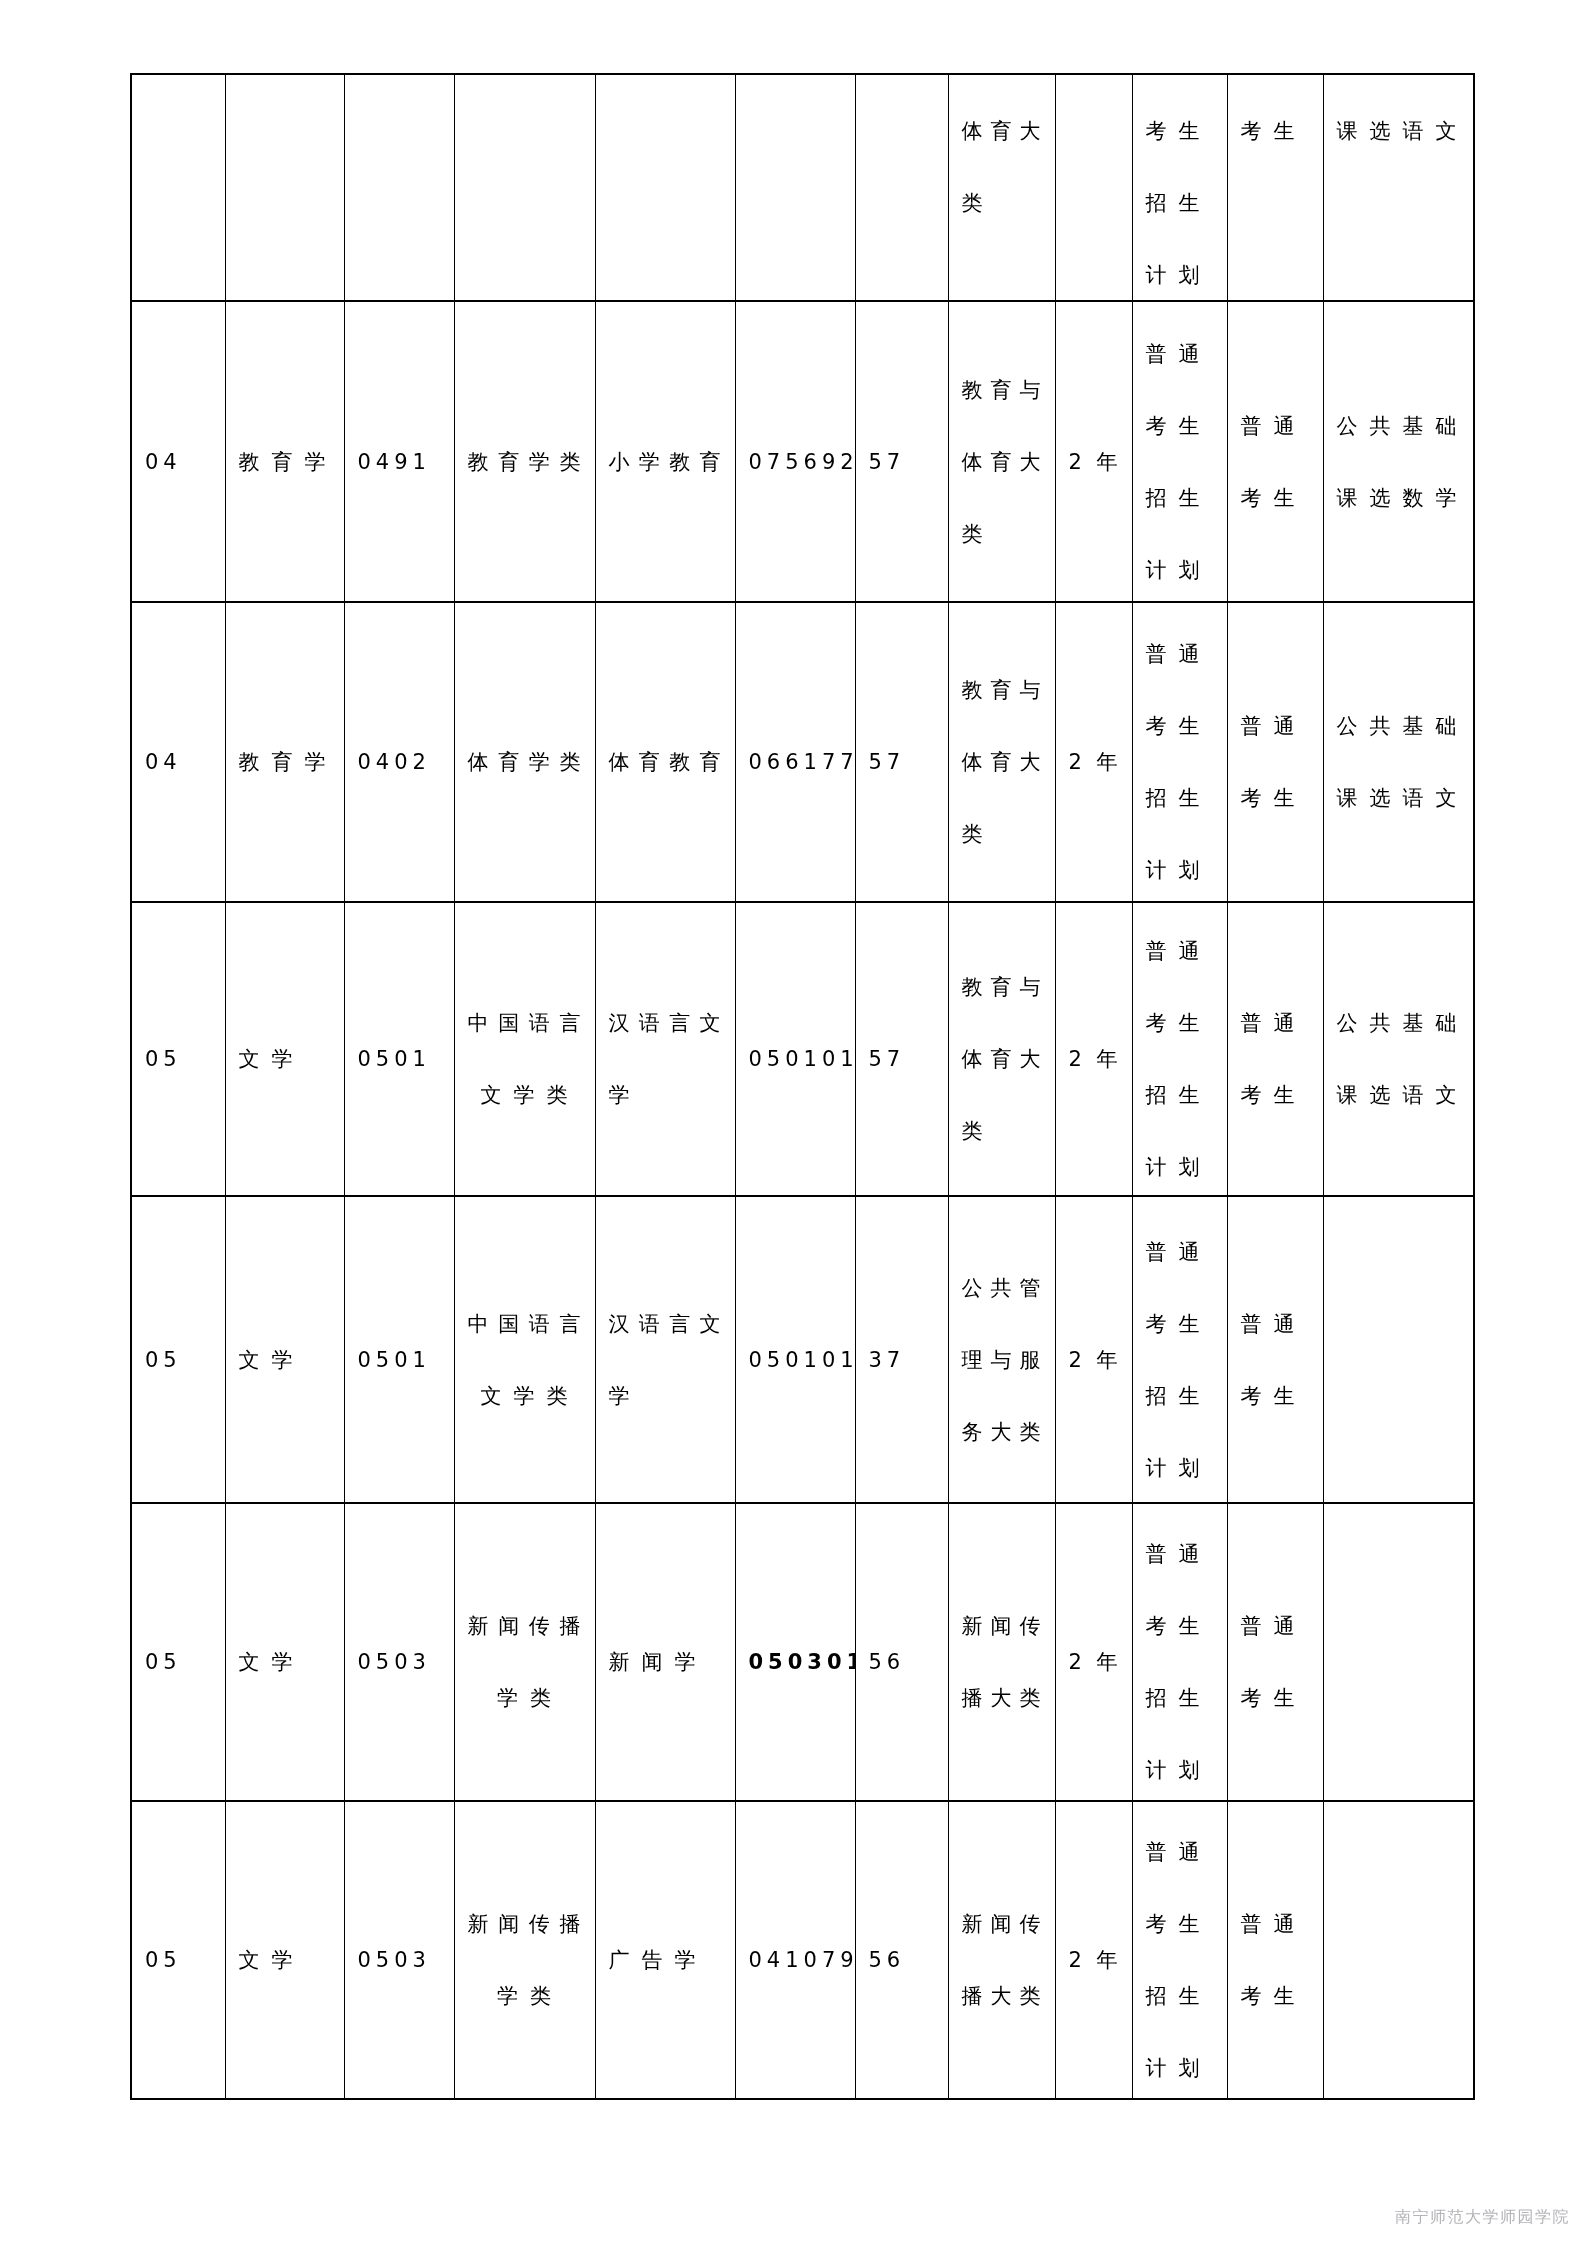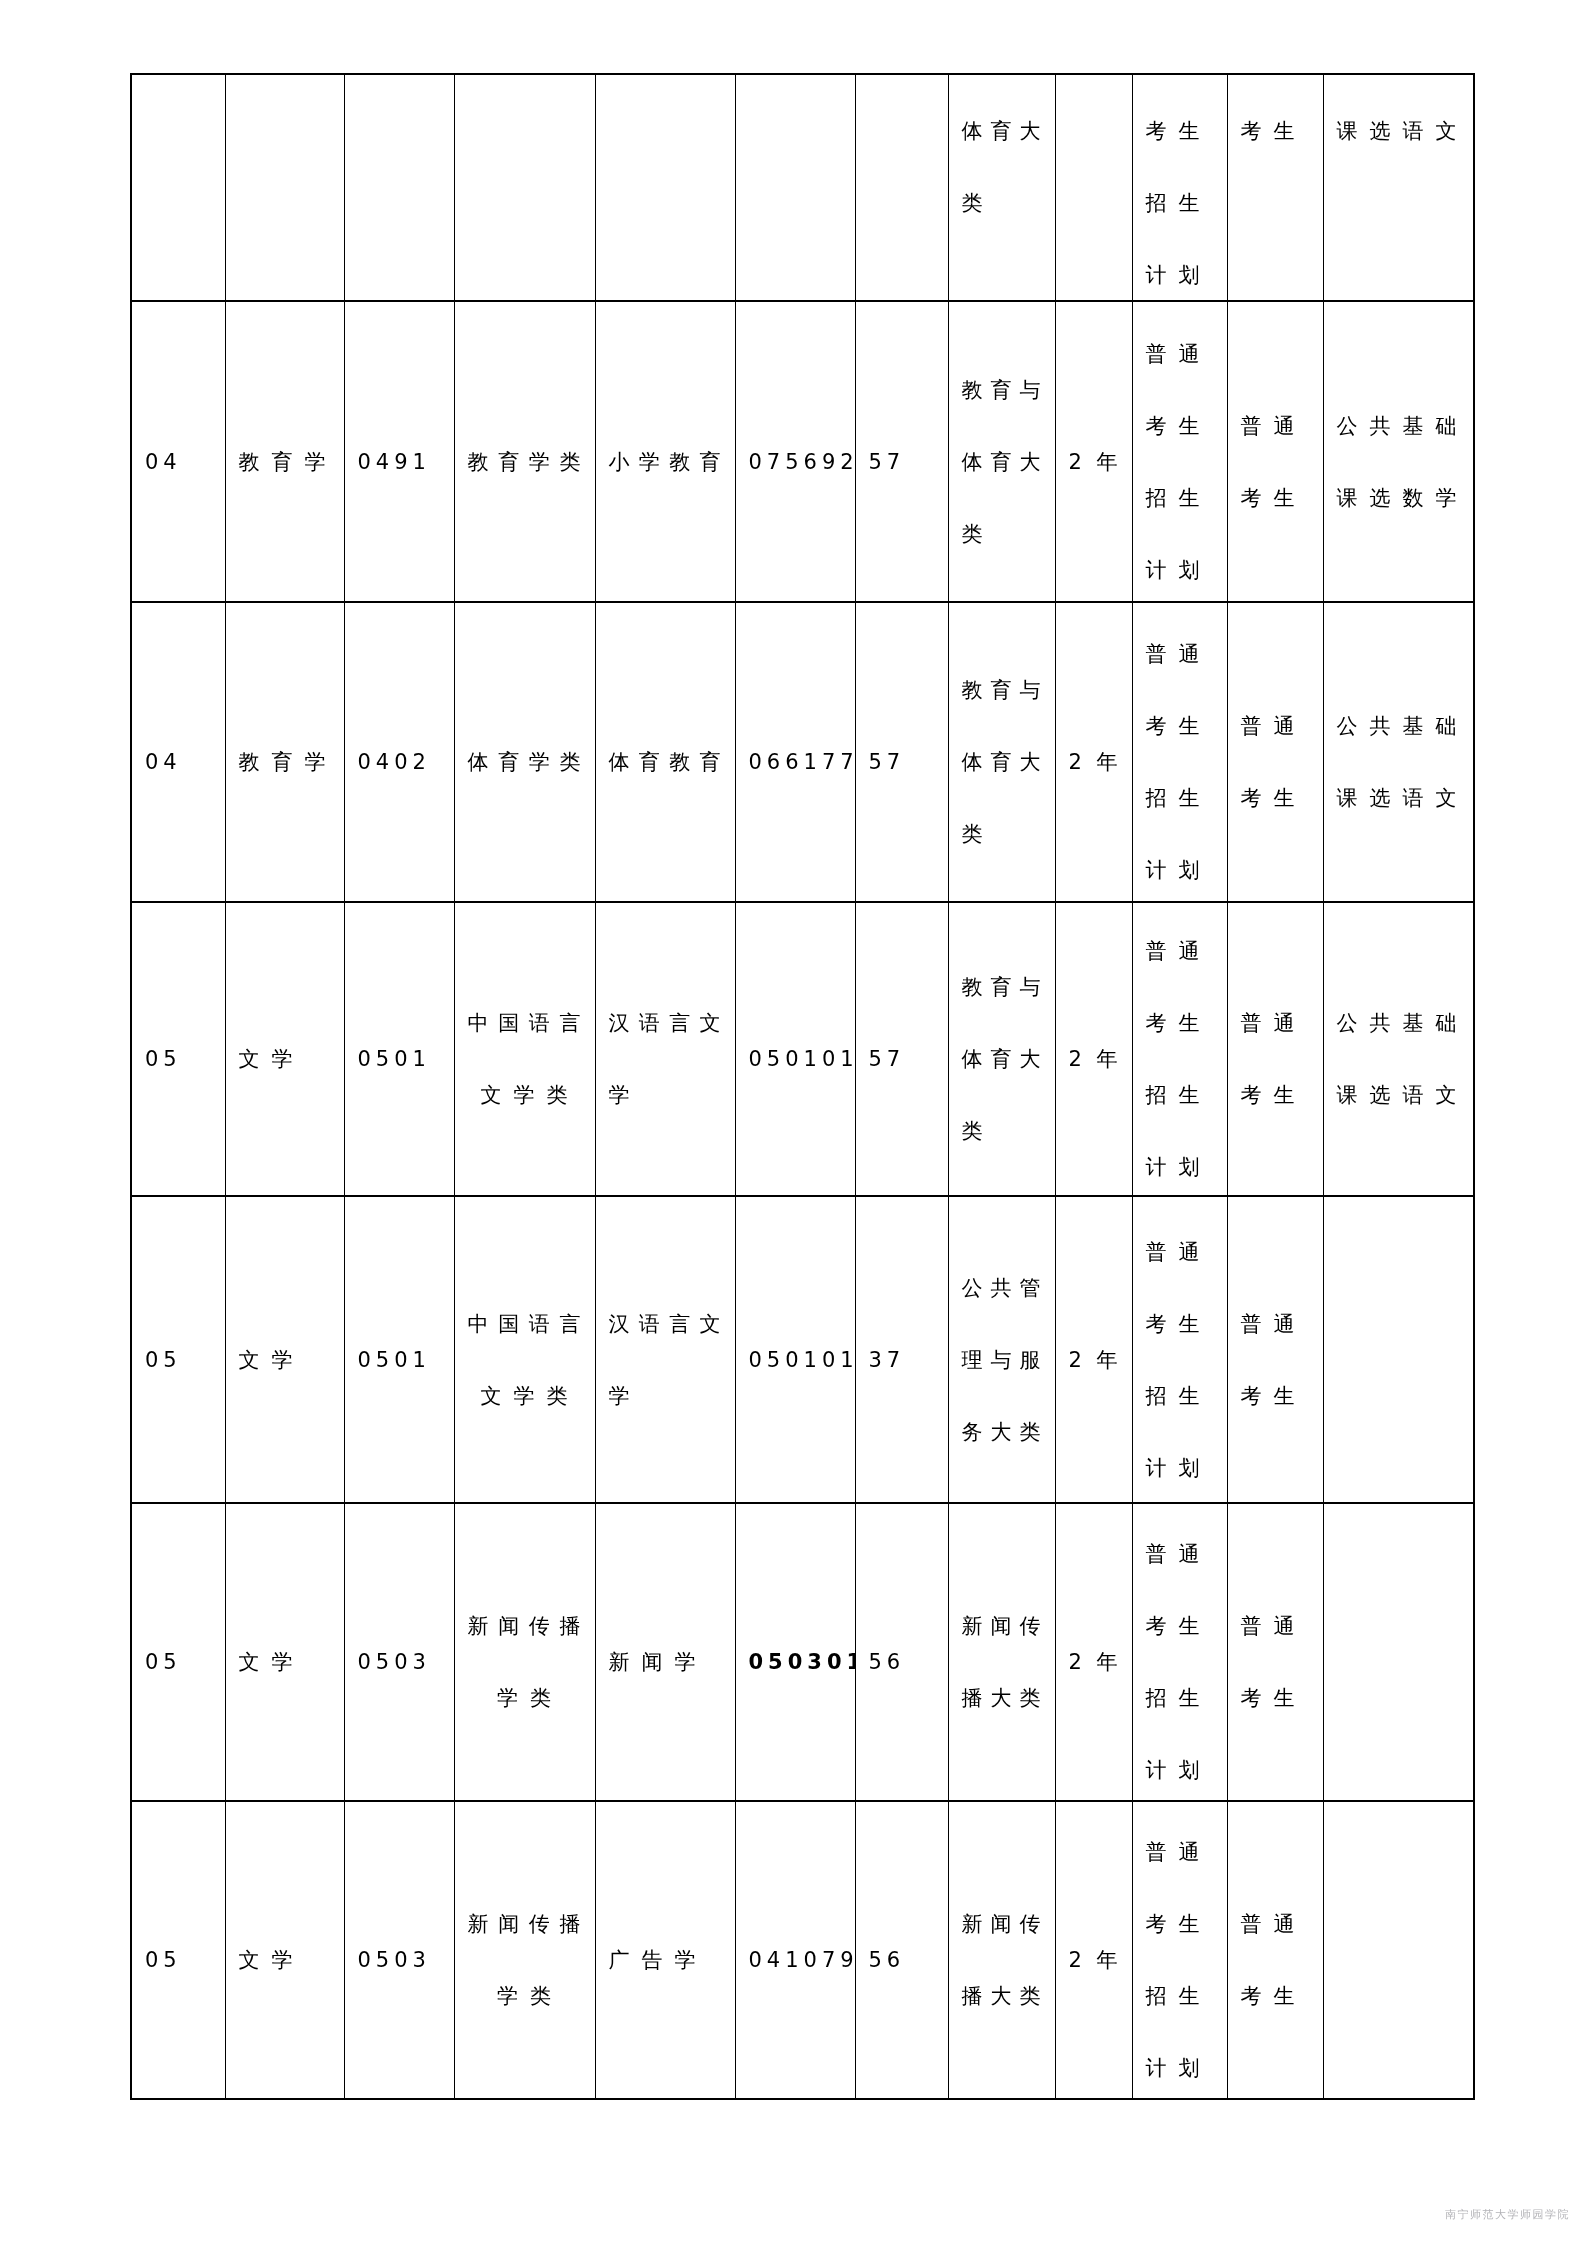--- a/index.html
+++ b/index.html
@@ -56,21 +56,21 @@
     display: block;
     line-height: 72px;
     letter-spacing: 5px;
     white-space: nowrap;
   }
   .line span { display: inline-block; }
   .watermark {
     position: absolute;
     top: 2207px;
     right: 17px;
-    font-size: 11px;
+    font-size: 16px;
     letter-spacing: 1.5px;
     color: #b4b4b8;
   }
 </style>
 </head>
 <body>
 
 <div class="page">
   <table class="plan">
     <colgroup>

